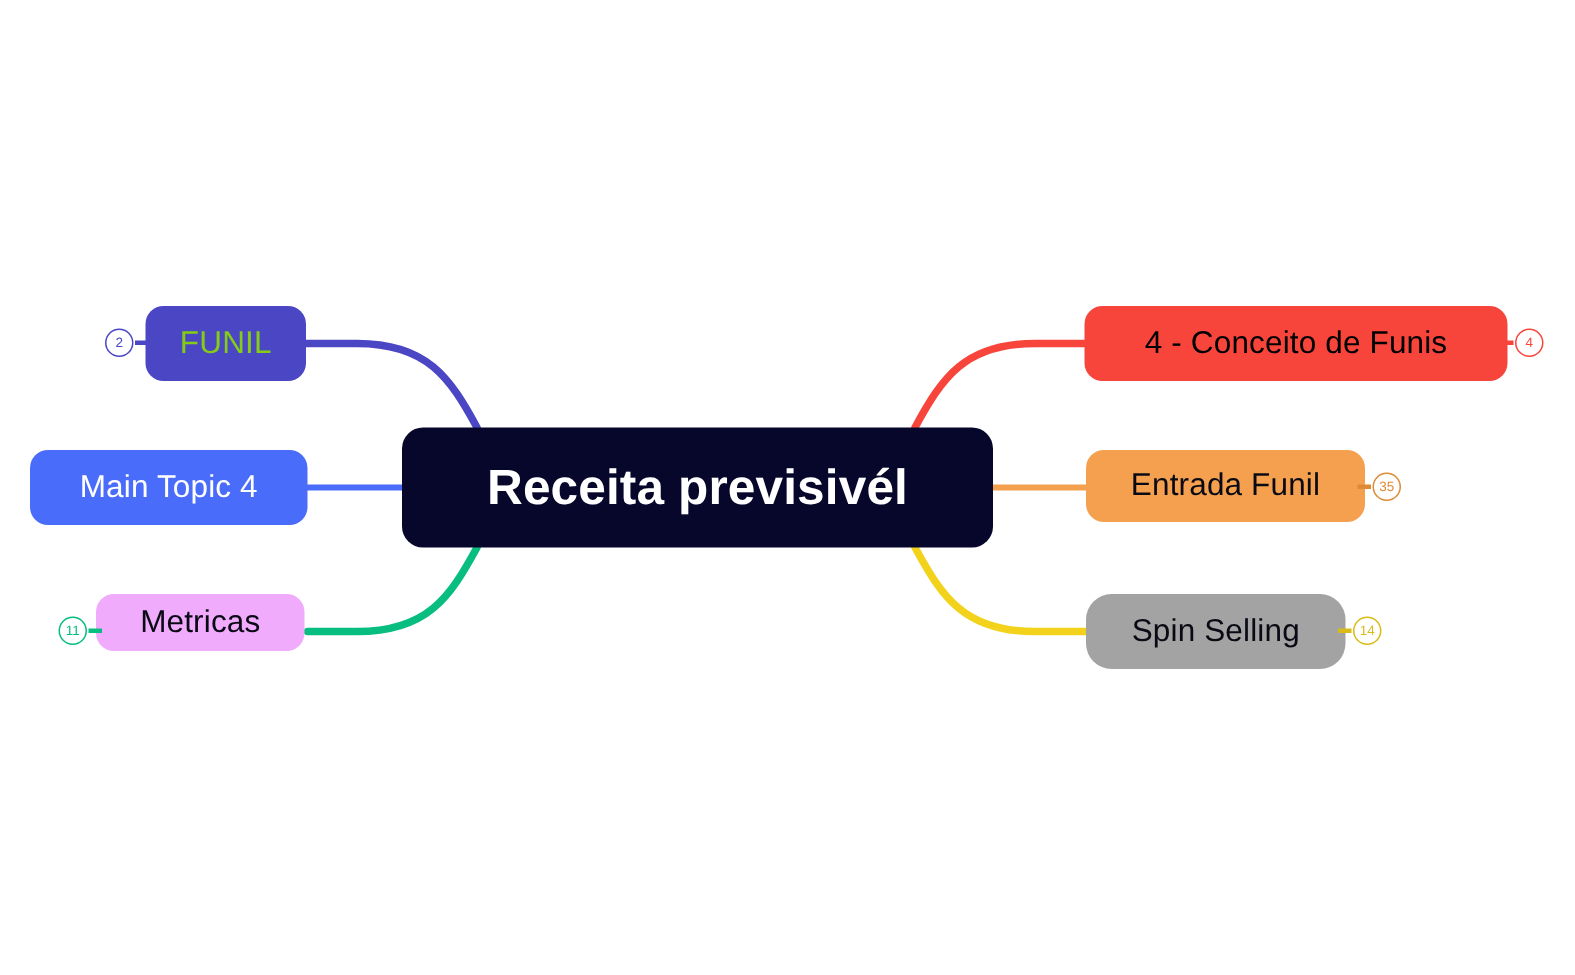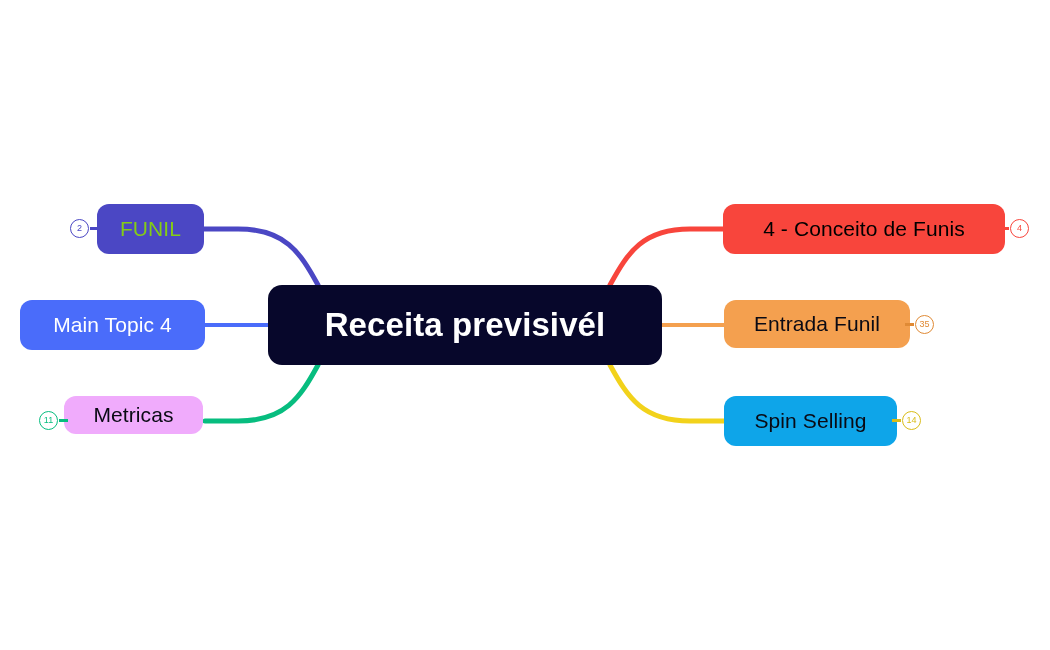--- a/index.html
+++ b/index.html
@@ -102,21 +102,22 @@
   }
   #node-entrada .node-label {
     color: #0a0a14;
     font-size: 21px;
   }
   #node-spin {
     left: 724px;
     top: 396px;
     width: 173px;
     height: 50px;
-    background: #0ea5e9;
+    background: #a3a3a3;
+    border-radius: 17px;
   }
   #node-spin .node-label {
     color: #0a0a14;
     font-size: 21px;
   }
   .badge {
     position: absolute;
     width: 19px;
     height: 19px;
     border-radius: 50%;

